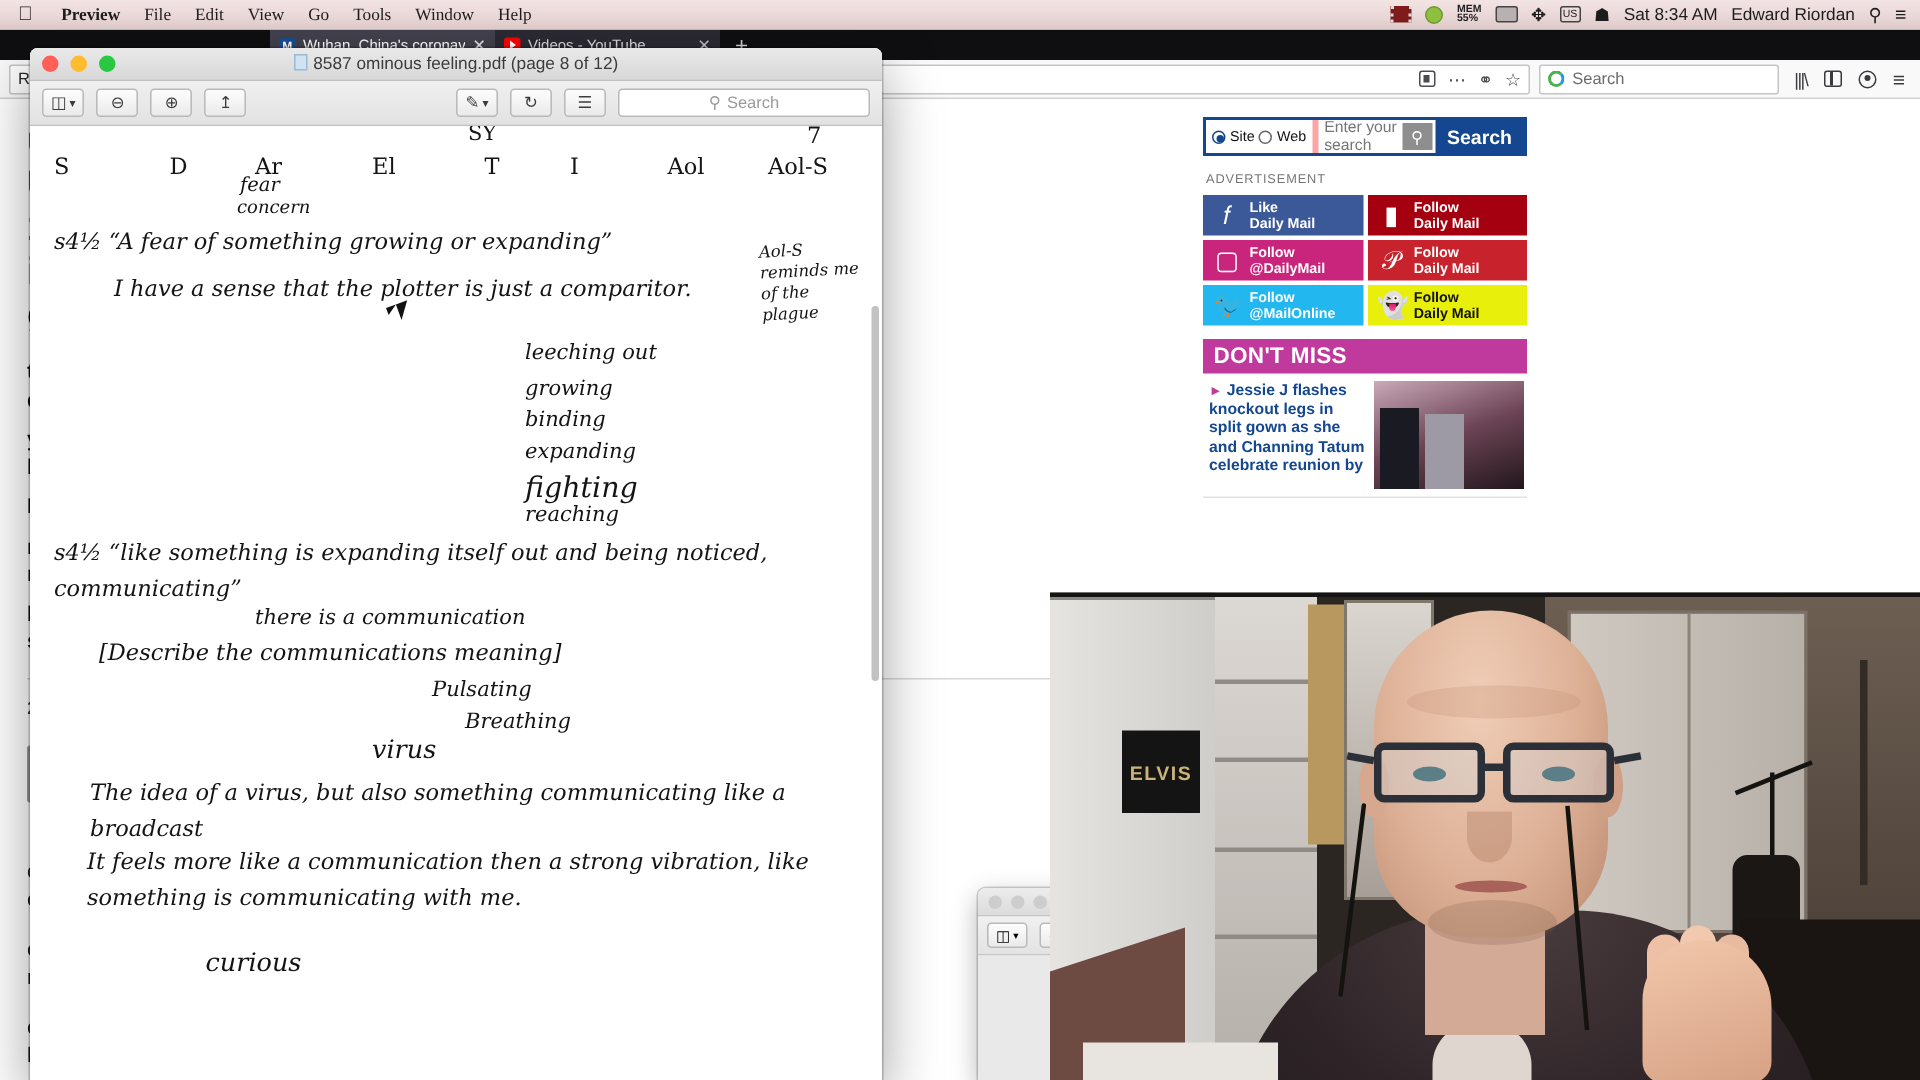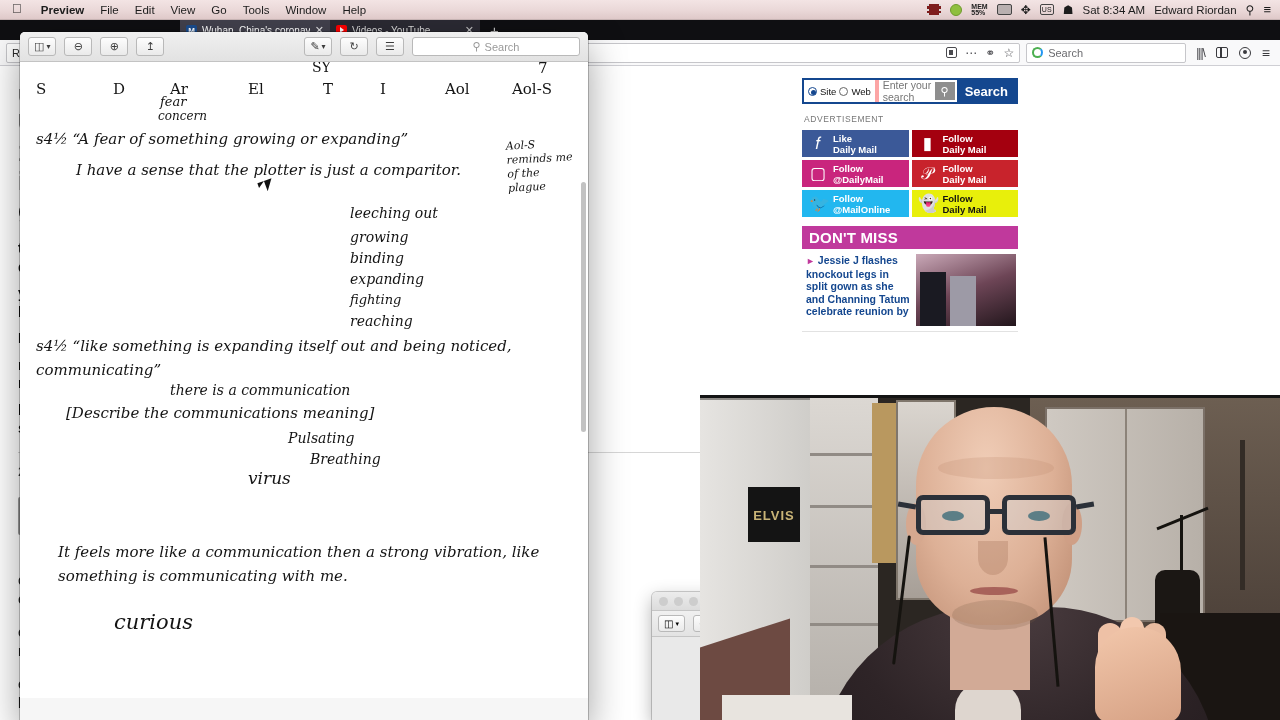--- a/index.html
+++ b/index.html
@@ -14,21 +14,21 @@
   
   #menubar {
     position: absolute; left: 0; top: 0; width: 1280px; height: 20px;
     background: linear-gradient(to bottom, #f3e4e4 0%, #ead8d8 55%, #dfc9c9 100%);
     display: flex; align-items: center;
     font-size: 11.5px; color: #1c1c1c;
     border-bottom: 1px solid #c6b3b3;
     z-index: 100;
   }
   #menubar .apple { padding: 0 11px 0 12px; font-size: 13px; line-height: 1; position: relative; top: -1px; }
-  #menubar .mi { padding: 0 8px; white-space: nowrap; }
+  #menubar .mi { padding: 0 8px; white-space: nowrap; font-family: Liberation Serif, serif; }
   #menubar .mi.bold { font-weight: bold; }
   #menubar .spacer { flex: 1; }
   #menubar .right { display: flex; align-items: center; gap: 9px; padding-right: 9px; }
   #menubar .right .txt { font-size: 11.5px; }
   #menubar .right .txt.user { font-weight: normal; }
   .mb-icon { display: inline-block; line-height: 1; }
   .icon-film {
     width: 14px; height: 11px; background: #7e1c1c;
     border-left: 2px dotted #dcdcdc; border-right: 2px dotted #dcdcdc;
     display: inline-block;
@@ -423,20 +423,28 @@
             <div class="thumb thumb-b"></div>
           </div>
         </div>
       </div>
 
       <div id="rail-arrow">›</div>
     </div>
   </div>
 
   <div id="preview">
+    <div id="pv-title">
+      <div class="traffic">
+        <span class="tl r"></span>
+        <span class="tl y"></span>
+        <span class="tl g"></span>
+      </div>
+      <div class="t"><span class="pdficon"></span><span>8587 ominous feeling.pdf (page 8 of 12)</span></div>
+    </div>
 
     <div id="pv-toolbar">
       <div class="tbtn">◫<span style="font-size:8px;">▾</span></div>
       <div class="tbtn">⊖</div>
       <div class="tbtn">⊕</div>
       <div class="tbtn">↥</div>
       <div class="gap"></div>
       <div class="tbtn">✎<span style="font-size:8px;">▾</span></div>
       <div class="tbtn">↻</div>
       <div class="tbtn">☰</div>
@@ -467,36 +475,37 @@
 of the
 plague</span>
 
       <span class="hw it" style="left:16px; top:68px; font-size:15px;">s4½ “A fear of something growing or expanding”</span>
       <span class="hw it" style="left:56px; top:96px; font-size:15px; width:440px; white-space:normal; line-height:25px;">I have a sense that the plotter is just a comparitor.</span>
 
       <span class="hw it" style="left:330px; top:143px; font-size:14px;">leeching out</span>
       <span class="hw it" style="left:330px; top:167px; font-size:14px;">growing</span>
       <span class="hw it" style="left:330px; top:188px; font-size:14px;">binding</span>
       <span class="hw it" style="left:330px; top:209px; font-size:14px;">expanding</span>
-      <span class="hw it" style="left:330px; top:230px; font-size:13px;">fighting</span>
+      <span class="hw it" style="left:330px; top:230px; font-size:19px;">fighting</span>
       <span class="hw it" style="left:330px; top:251px; font-size:14px;">reaching</span>
 
       <span class="hw it" style="left:16px; top:272px; font-size:15px; width:520px; white-space:normal; line-height:24px;">s4½ “like something is expanding itself out and being noticed, communicating”</span>
 
       <span class="hw it" style="left:150px; top:320px; font-size:14px;">there is a communication</span>
       <span class="hw it" style="left:46px; top:342px; font-size:15px;">[Describe the communications meaning]</span>
 
       <span class="hw it" style="left:268px; top:368px; font-size:14px;">Pulsating</span>
       <span class="hw it" style="left:290px; top:389px; font-size:14px;">Breathing</span>
       <span class="hw it" style="left:228px; top:406px; font-size:17px;">virus</span>
 
+      <span class="hw it" style="left:40px; top:432px; font-size:15px; width:520px; white-space:normal; line-height:24px;">The idea of a virus, but also something communicating like a broadcast</span>
 
       <span class="hw it" style="left:38px; top:478px; font-size:15px; width:500px; white-space:normal; line-height:24px;">It feels more like a communication then a strong vibration, like something is communicating with me.</span>
 
-      <span class="hw it" style="left:94px; top:548px; font-size:21px;">curious</span>
+      <span class="hw it" style="left:117px; top:548px; font-size:17px;">curious</span>
 
       <div id="pv-cursor"></div>
       <div id="pv-scroll"></div>
     </div>
   </div>
 
   <div id="mini">
     <div class="mt">
       <span class="d"></span>
       <span class="d"></span>

